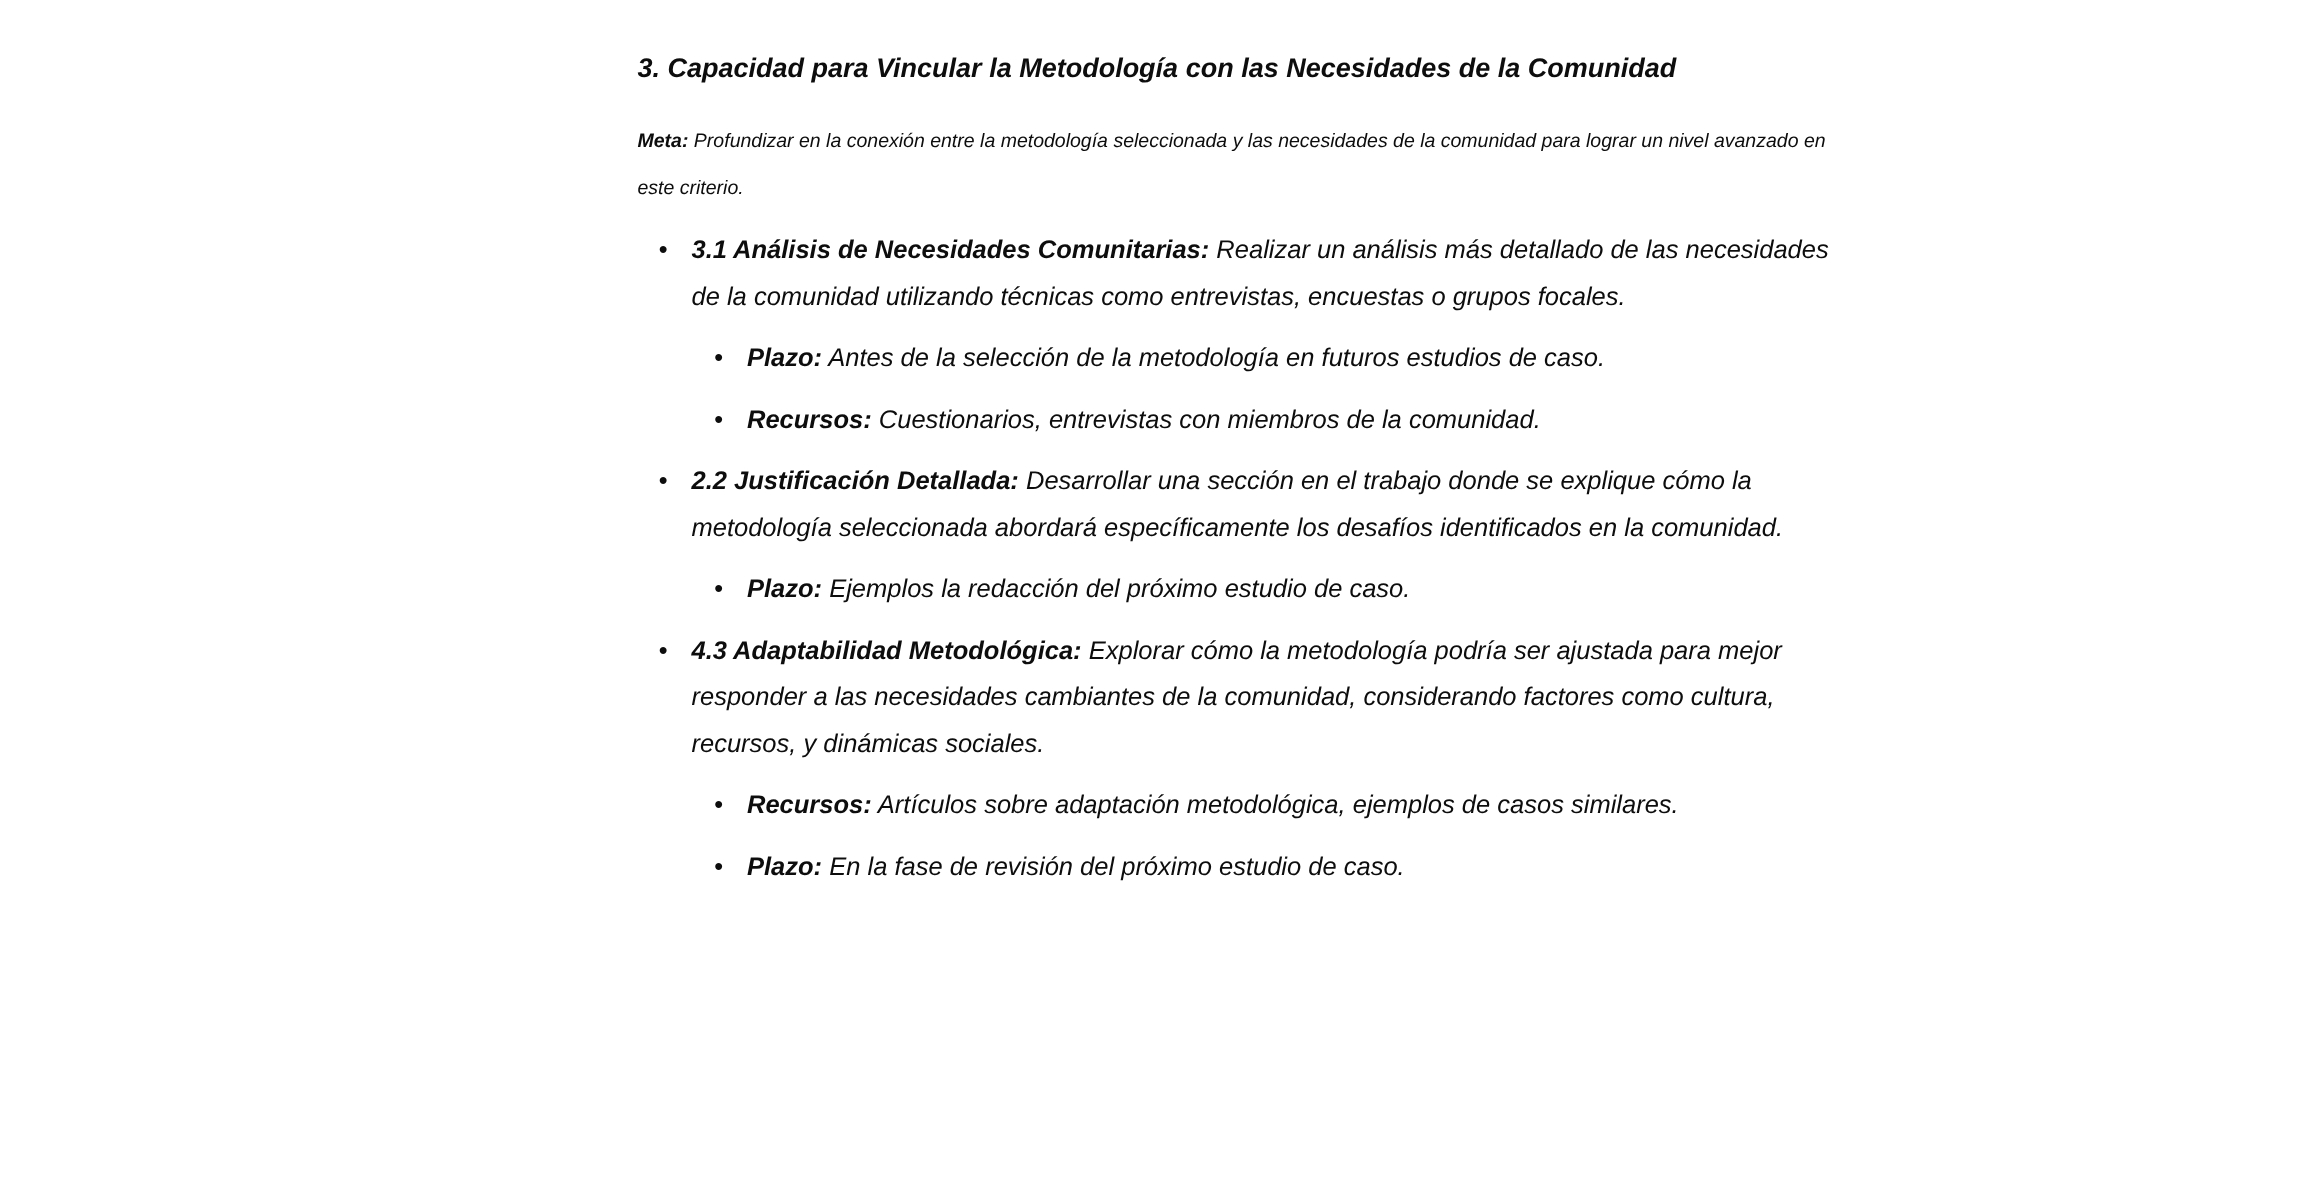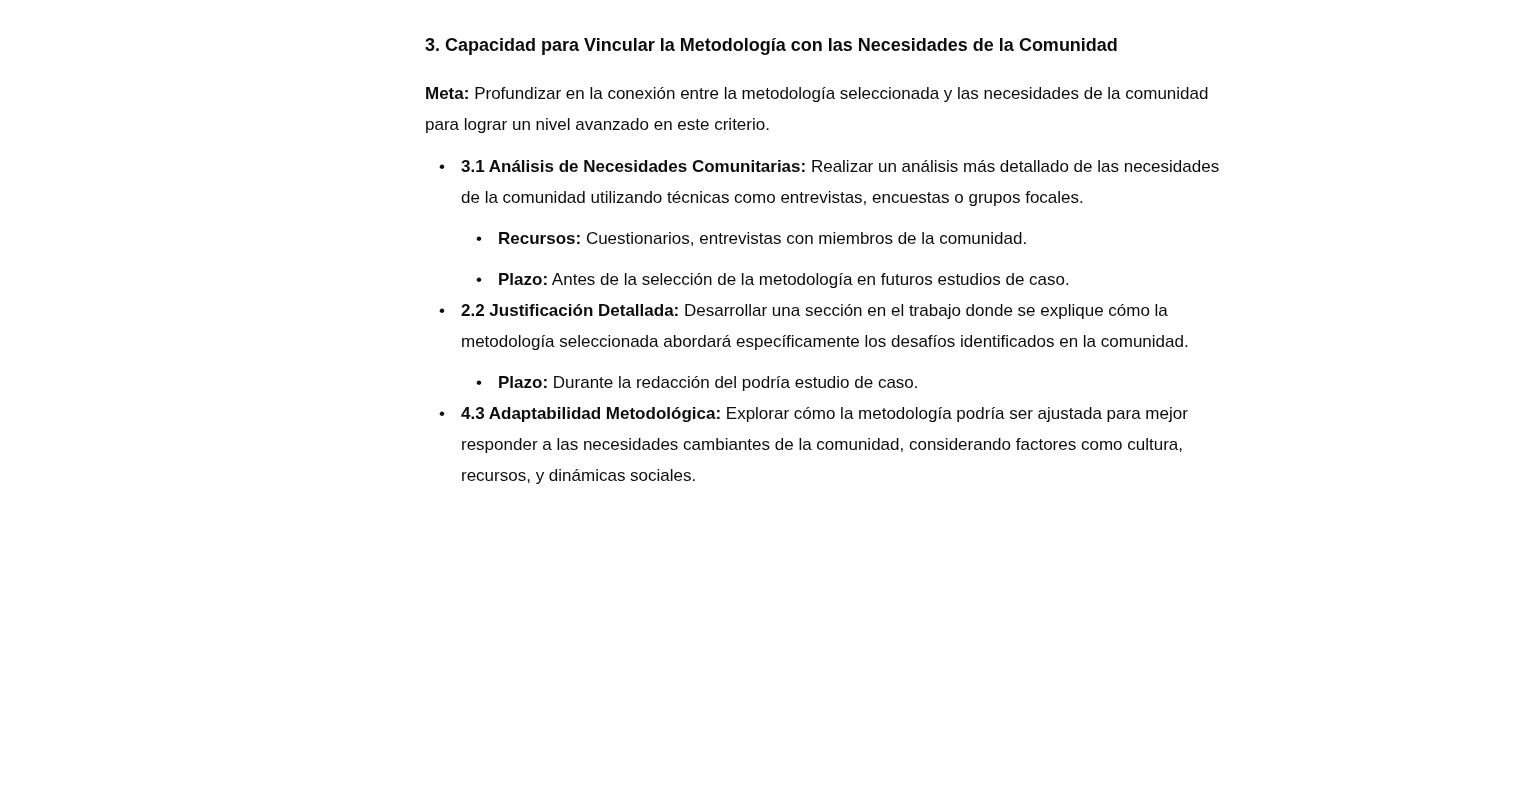--- a/index.html
+++ b/index.html
@@ -9,49 +9,51 @@
     background: #ffffff;
     overflow: hidden;
     font-family: "Liberation Sans", sans-serif;
     color: #0d0d0d;
   }
   .content {
     position: absolute;
     left: 425px;
     top: 33px;
     width: 812px;
+    font-style: italic;
   }
   .heading {
     font-size: 18px;
     font-weight: 700;
     line-height: 24px;
     color: #0d0d0d;
   }
   .para {
     margin-top: 21px;
-    font-size: 17px;
+    font-size: 13px;
     line-height: 31px;
   }
   .para .label, .item .label, .subitem .label, .actions-label {
     font-weight: 700;
   }
   .actions-label {
     margin-top: 26px;
     font-size: 17px;
     line-height: 31px;
   }
   ul.actions-list {
     list-style: none;
     margin-top: 11px;
   }
   li.item {
     position: relative;
     padding-left: 36px;
     font-size: 17px;
     line-height: 31px;
+    margin-top: 10px;
   }
   li.item::before {
     content: "\2022";
     position: absolute;
     left: 14px;
     top: 0;
     font-size: 17px;
     line-height: 31px;
     color: #0d0d0d;
   }
@@ -84,31 +86,35 @@
   <h3 class="heading">3. Capacidad para Vincular la Metodología con las Necesidades de la Comunidad</h3>
 
   <p class="para"><strong class="label">Meta:</strong> <span>Profundizar en la conexión entre la metodología seleccionada y las necesidades de la comunidad para lograr un nivel avanzado en este criterio.</span></p>
 
 
   <ul class="actions-list">
 
     <li class="item">
       <strong class="label">3.1 Análisis de Necesidades Comunitarias:</strong> <span>Realizar un análisis más detallado de las necesidades de la comunidad utilizando técnicas como entrevistas, encuestas o grupos focales.</span>
       <ul class="sub-list">
+        <li class="subitem"><strong class="label">Plazo:</strong> <span>Antes de la selección de la metodología en futuros estudios de caso.</span></li>
         <li class="subitem"><strong class="label">Recursos:</strong> <span>Cuestionarios, entrevistas con miembros de la comunidad.</span></li>
-        <li class="subitem"><strong class="label">Plazo:</strong> <span>Antes de la selección de la metodología en futuros estudios de caso.</span></li>
       </ul>
     </li>
 
     <li class="item">
       <strong class="label">2.2 Justificación Detallada:</strong> <span>Desarrollar una sección en el trabajo donde se explique cómo la metodología seleccionada abordará específicamente los desafíos identificados en la comunidad.</span>
       <ul class="sub-list">
-        <li class="subitem"><strong class="label">Plazo:</strong> <span>Durante la redacción del podría estudio de caso.</span></li>
+        <li class="subitem"><strong class="label">Plazo:</strong> <span>Ejemplos la redacción del próximo estudio de caso.</span></li>
       </ul>
     </li>
 
     <li class="item">
       <strong class="label">4.3 Adaptabilidad Metodológica:</strong> <span>Explorar cómo la metodología podría ser ajustada para mejor responder a las necesidades cambiantes de la comunidad, considerando factores como cultura, recursos, y dinámicas sociales.</span>
+      <ul class="sub-list">
+        <li class="subitem"><strong class="label">Recursos:</strong> <span>Artículos sobre adaptación metodológica, ejemplos de casos similares.</span></li>
+        <li class="subitem"><strong class="label">Plazo:</strong> <span>En la fase de revisión del próximo estudio de caso.</span></li>
+      </ul>
     </li>
 
   </ul>
 
 </div>
 
 </body></html>

